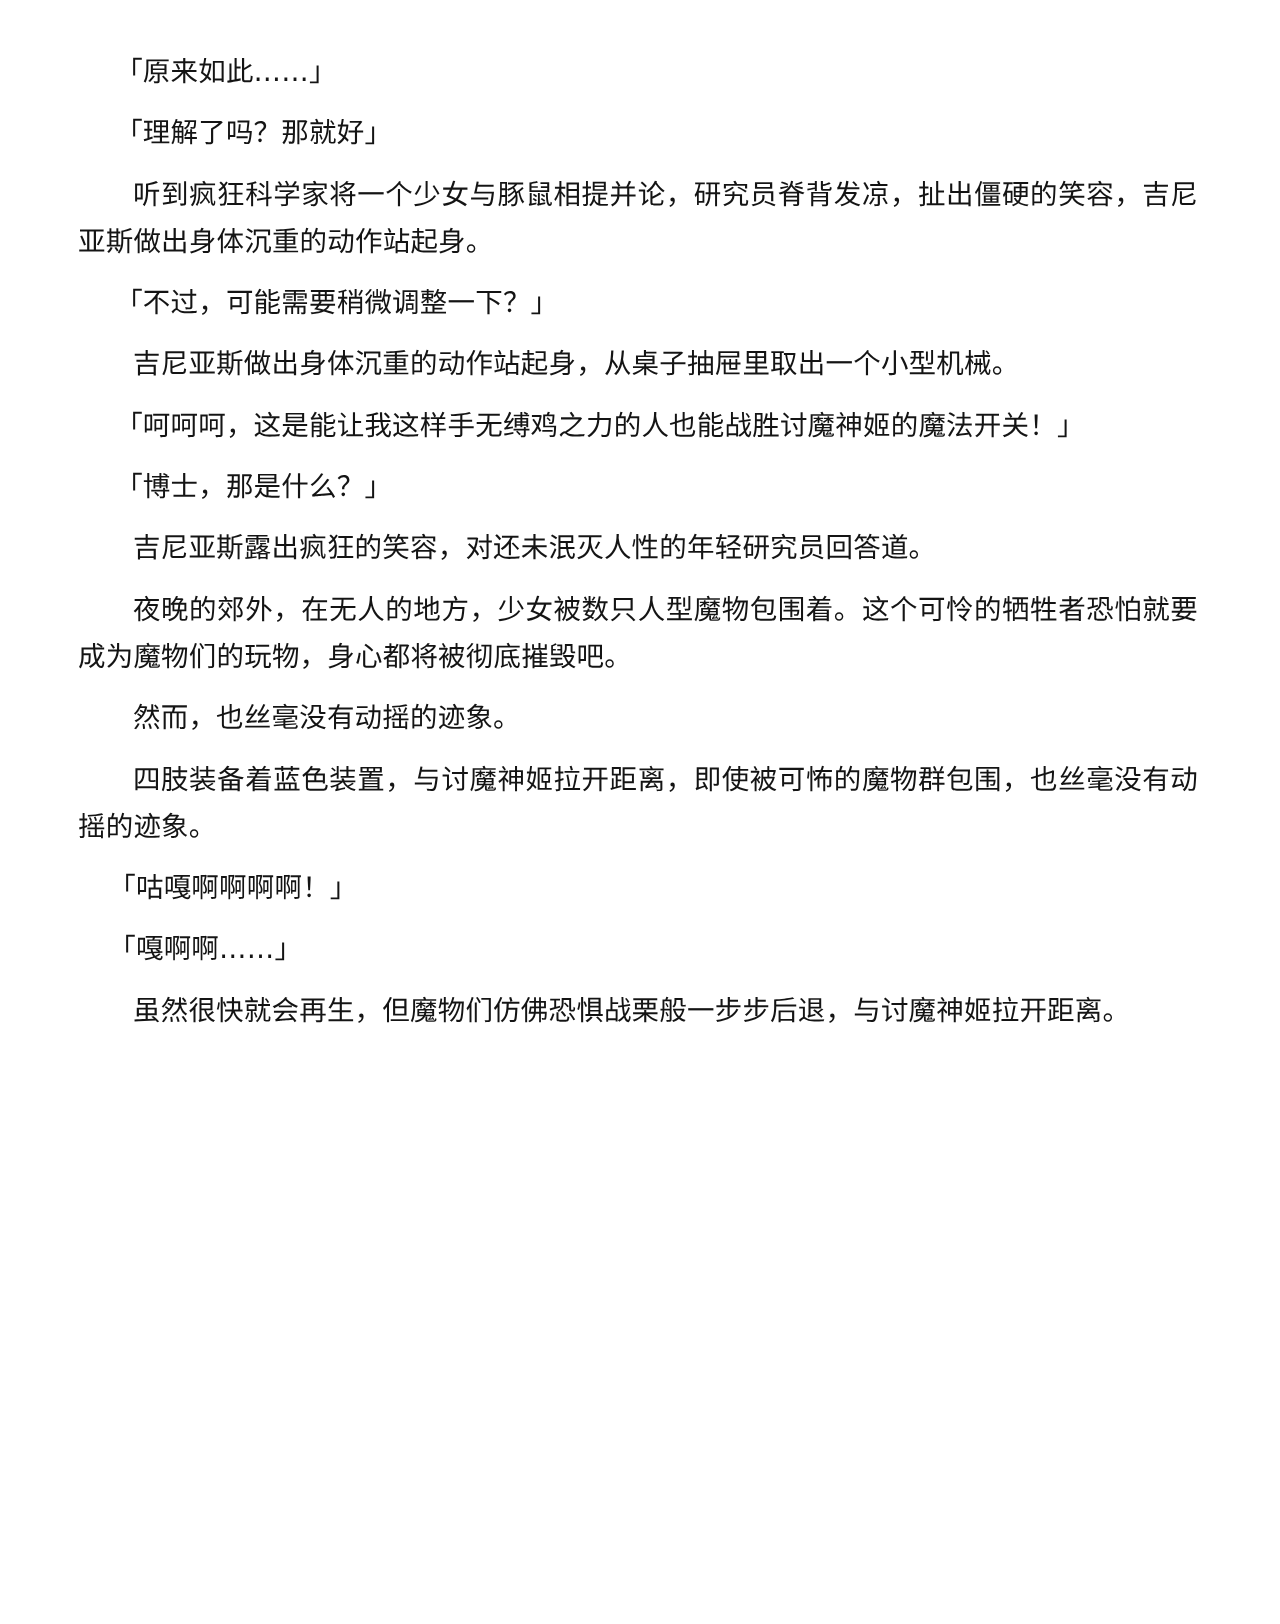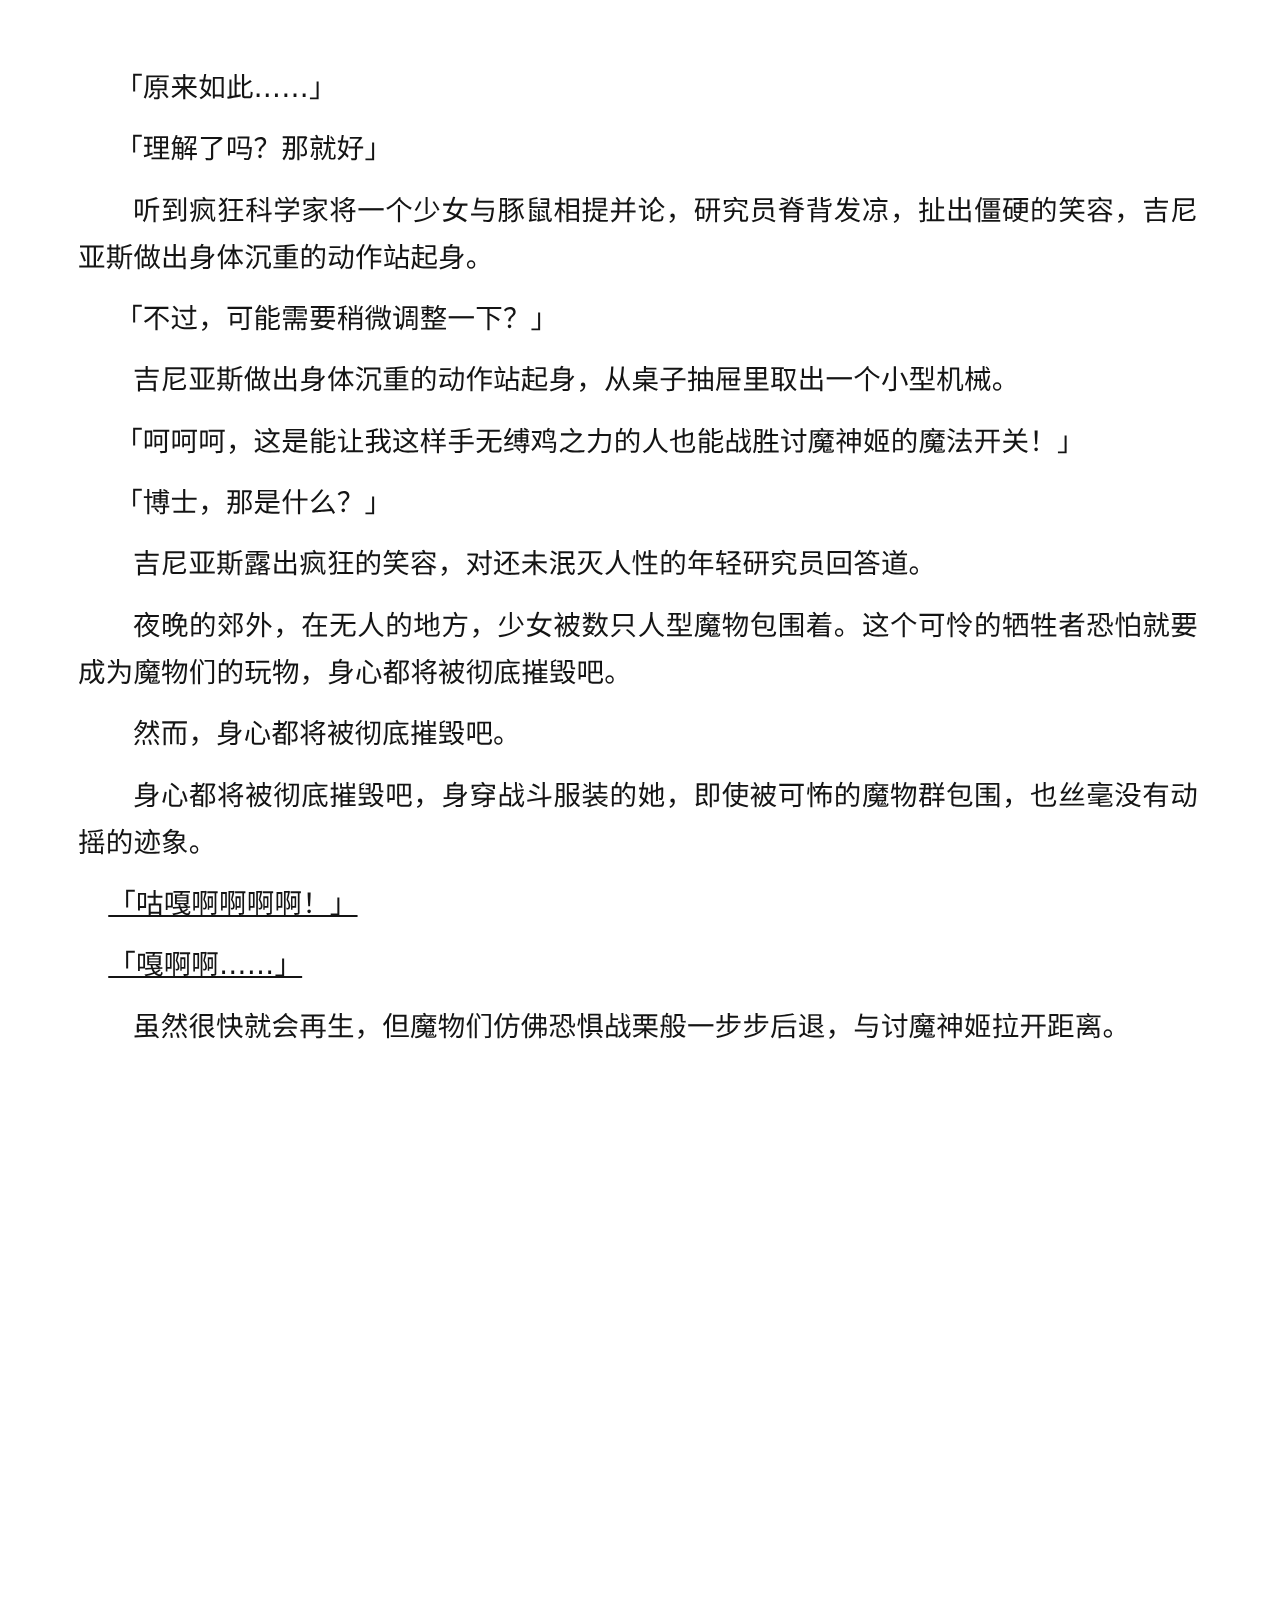--- a/index.html
+++ b/index.html
@@ -22,52 +22,50 @@
     padding: 48px 82px 30px 78px;
     background: #ffffff;
   }
   .body-text {
     font-size: 27.5px;
     line-height: 1.72;
     letter-spacing: 0.2px;
     color: #141414;
     text-align: justify;
     text-justify: inter-ideograph;
-    margin-top: 16px;
   }
   p.para {
     margin: 0 0 14px 0;
     text-indent: 2em;
     white-space: pre-wrap;
   }
   p.quote {
     margin: 0 0 14px 0;
     text-indent: 1.35em;
     white-space: pre-wrap;
   }
   p.quote-tight {
     margin: 0 0 14px 0;
     text-indent: 1.1em;
     white-space: pre-wrap;
-    text-decoration: underline;
   }
 </style>
 </head>
 <body>
 
 <div class="page">
   <div class="body-text" id="body-container">
       <p class="quote">「原来如此……」</p>
       <p class="quote">「理解了吗？那就好」</p>
       <p class="para">听到疯狂科学家将一个少女与豚鼠相提并论，研究员脊背发凉，扯出僵硬的笑容，吉尼亚斯做出身体沉重的动作站起身。</p>
       <p class="quote">「不过，可能需要稍微调整一下？」</p>
       <p class="para">吉尼亚斯做出身体沉重的动作站起身，从桌子抽屉里取出一个小型机械。</p>
       <p class="quote">「呵呵呵，这是能让我这样手无缚鸡之力的人也能战胜讨魔神姬的魔法开关！」</p>
       <p class="quote">「博士，那是什么？」</p>
       <p class="para">吉尼亚斯露出疯狂的笑容，对还未泯灭人性的年轻研究员回答道。</p>
       <p class="para">夜晚的郊外，在无人的地方，少女被数只人型魔物包围着。这个可怜的牺牲者恐怕就要成为魔物们的玩物，身心都将被彻底摧毁吧。</p>
-      <p class="para">然而，身心都将被彻底摧毁吧。</p>
-      <p class="para">身心都将被彻底摧毁吧，身穿战斗服装的她，即使被可怖的魔物群包围，也丝毫没有动摇的迹象。</p>
+      <p class="para">然而，也丝毫没有动摇的迹象。</p>
+      <p class="para">四肢装备着蓝色装置，与讨魔神姬拉开距离，即使被可怖的魔物群包围，也丝毫没有动摇的迹象。</p>
       <p class="quote-tight">「咕嘎啊啊啊啊！」</p>
       <p class="quote-tight">「嘎啊啊……」</p>
       <p class="para">虽然很快就会再生，但魔物们仿佛恐惧战栗般一步步后退，与讨魔神姬拉开距离。</p>
     </div>
 </div>
 
 </body></html>

